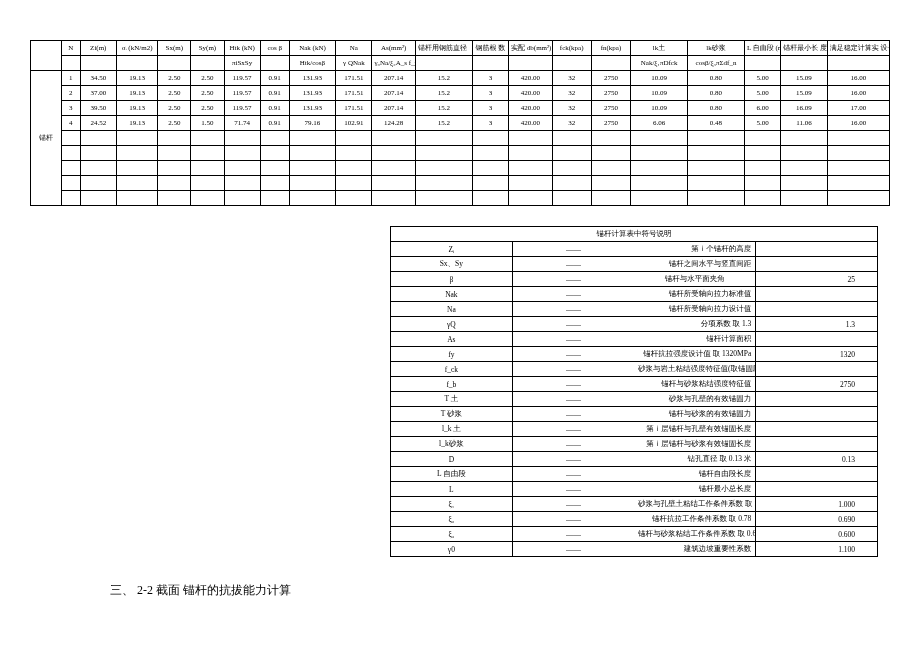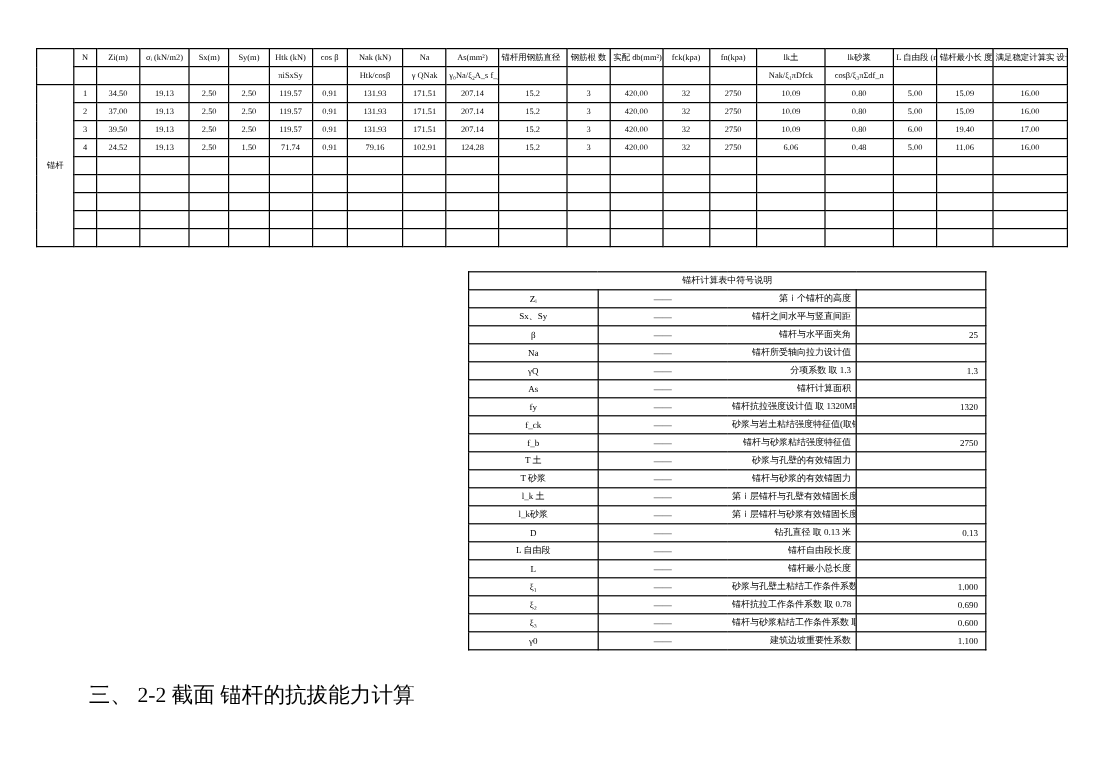--- a/index.html
+++ b/index.html
@@ -26,21 +26,21 @@
     height: 12px;
   }
   .main-table {
     width: 860px;
     margin-bottom: 20px;
   }
   .main-table td, .main-table th {
     font-size: 7px;
   }
   .legend-table {
-    width: 432px;
+    width: 488px;
     margin-left: 360px;
     margin-bottom: 25px;
   }
   .legend-table td {
     font-size: 7.5px;
     text-align: left;
     padding: 1px 4px;
   }
   .legend-table td.sym {
     width: 50px;
@@ -53,29 +53,29 @@
     border-left: none;
     border-right: none;
   }
   .legend-table td.desc {
     border-left: none;
     text-align: right;
   }
   .legend-table td.val {
     width: 50px;
     text-align: right;
-    padding-right: 6px;
+    padding-right: 22px;
     margin-top: 28px;
   }
   .legend-title {
     text-align: center !important;
   }
   .section-title {
-    font-size: 18px;
-    margin-left: 44px;
+    font-size: 12px;
+    margin-left: 80px;
     margin-top: 10px;
   }
 </style>
 </head>
 <body>
 
 <table class="main-table">
   <colgroup>
     <col style="width:30px">
       <col style="width:18px">
@@ -214,21 +214,21 @@
         <td>171.51</td>
         <td>207.14</td>
         <td>15.2</td>
         <td>3</td>
         <td>420.00</td>
         <td>32</td>
         <td>2750</td>
         <td>10.09</td>
         <td>0.80</td>
         <td>6.00</td>
-        <td>19.40</td>
+        <td>16.09</td>
         <td>17.00</td>
       </tr>
       <tr>
         <td>4</td>
         <td>24.52</td>
         <td>19.13</td>
         <td>2.50</td>
         <td>1.50</td>
         <td>71.74</td>
         <td>0.91</td>
@@ -374,22 +374,28 @@
       </tr>
       <tr>
         <td class="sym">Sx、Sy</td>
         <td class="dash">——</td>
         <td class="desc">锚杆之间水平与竖直间距</td>
         <td class="val"></td>
       </tr>
       <tr>
         <td class="sym">β</td>
         <td class="dash">——</td>
-        <td class="desc" style=" font-family: Liberation Serif, serif;">锚杆与水平面夹角</td>
+        <td class="desc" style="text-align: center; font-family: Liberation Serif, serif;">锚杆与水平面夹角</td>
         <td class="val">25</td>
+      </tr>
+      <tr>
+        <td class="sym">Nak</td>
+        <td class="dash">——</td>
+        <td class="desc">锚杆所受轴向拉力标准值</td>
+        <td class="val"></td>
       </tr>
       <tr>
         <td class="sym">Na</td>
         <td class="dash">——</td>
         <td class="desc">锚杆所受轴向拉力设计值</td>
         <td class="val"></td>
       </tr>
       <tr>
         <td class="sym">γQ</td>
         <td class="dash">——</td>

